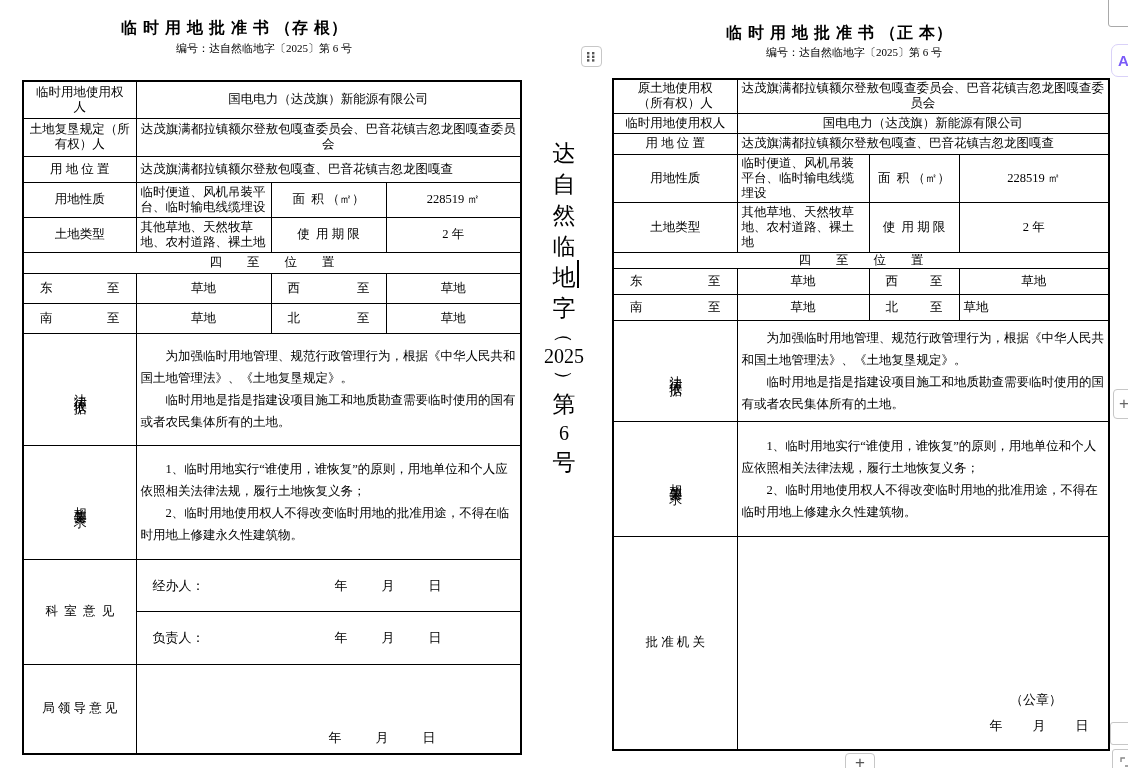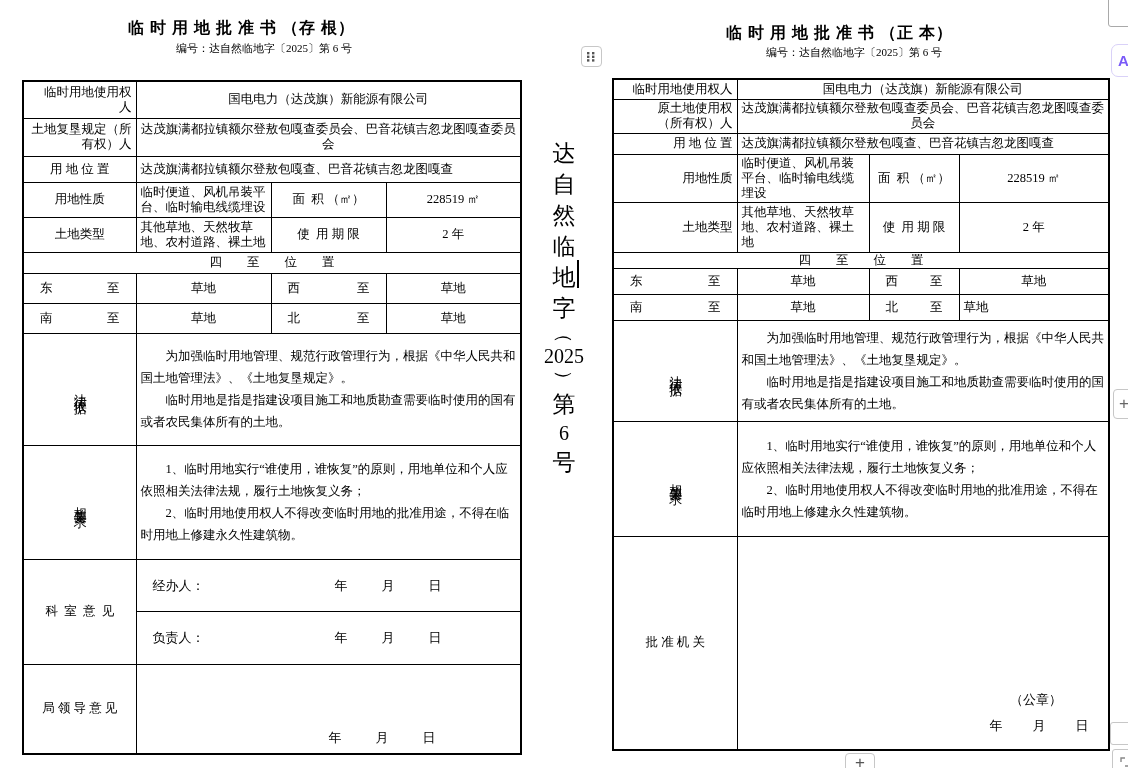--- a/index.html
+++ b/index.html
@@ -11,21 +11,21 @@
   .pg-docno{position:absolute;font-size:11px;white-space:pre;}
 
   
   table.doc{position:absolute;border-collapse:collapse;table-layout:fixed;background:#fff;
             border:2px solid #000;}
   table.doc td{border:1px solid #000;font-size:12.5px;line-height:15px;padding:1px 4px;
                vertical-align:middle;overflow:hidden;}
   td.ctr{text-align:center;}
   td.lft{text-align:left;padding-left:8px;}
   .sp{white-space:pre;}
-  td.labL{text-align:right;padding-left:6px;}
+  td.labL{text-align:center;padding-left:6px;}
   .dirflex{display:flex;justify-content:space-between;padding:0 12px;}
   .para{padding:6px 10px 4px 10px;vertical-align:top;}
   .para p{margin:0;text-indent:2em;line-height:22px;font-size:12.5px;}
   .vtxt{writing-mode:vertical-rl;text-orientation:upright;margin:0 auto;letter-spacing:3px;
         font-size:13px;line-height:16px;}
   .sig-row{display:flex;align-items:flex-end;height:100%;padding-left:12px;font-size:13px;}
   .sig-label{width:182px;}
   .dates{display:flex;gap:34px;font-size:13px;}
   .rel{position:relative;}
   .abs-dates{position:absolute;left:192px;bottom:8px;}
@@ -53,21 +53,21 @@
                justify-content:center;color:#555;font-size:17px;line-height:18px;}
   .corner-a{left:1110px;top:722px;width:30px;height:23px;border-radius:3px;}
   .corner-b{left:1112px;top:749px;width:28px;height:26px;border-radius:3px;display:flex;
             align-items:center;padding-left:5px;}
 </style>
 </head>
 <body>
 
 <div class="canvas">
 
-  <div class="pg-title" style="left:128px;top:18px;">临 时 用 地 批 准 书 （存 根）</div>
+  <div class="pg-title" style="left:121px;top:18px;">临 时 用 地 批 准 书 （存 根）</div>
   <div class="pg-docno" style="left:176px;top:41px;">编号：达自然临地字〔2025〕第 6 号</div>
 
   <table class="doc" style="left:22px;top:80px;width:498px;">
     <colgroup>
         <col style="width:113px">
         <col style="width:135px">
         <col style="width:115px">
         <col style="width:135px">
       </colgroup>
     <tbody>
@@ -212,30 +212,30 @@
   <div class="pg-docno" style="left:766px;top:45px;">编号：达自然临地字〔2025〕第 6 号</div>
 
   <table class="doc" style="left:612px;top:78px;width:496px;">
     <colgroup>
         <col style="width:124px">
         <col style="width:132px">
         <col style="width:90px">
         <col style="width:150px">
       </colgroup>
     <tbody>
-        <tr style="height:20px">
-      <td class="labL">临时用地使用权人</td>
-      <td class="ctr" colspan="3">国电电力（达茂旗）新能源有限公司</td>
-    </tr>
-    <tr style="height:34px">
+        <tr style="height:34px">
       <td class="labL">
         <div>原土地使用权</div>
         <div>（所有权）人</div>
       </td>
       <td class="ctr" colspan="3">达茂旗满都拉镇额尔登敖包嘎查委员会、巴音花镇吉忽龙图嘎查委员会</td>
+    </tr>
+    <tr style="height:20px">
+      <td class="labL">临时用地使用权人</td>
+      <td class="ctr" colspan="3">国电电力（达茂旗）新能源有限公司</td>
     </tr>
     <tr style="height:21px">
       <td class="labL sp">用 地 位 置</td>
       <td class="lft" colspan="3">达茂旗满都拉镇额尔登敖包嘎查、巴音花镇吉忽龙图嘎查</td>
     </tr>
     <tr style="height:47px">
       <td class="labL">用地性质</td>
       <td class="lft">临时便道、风机吊装平台、临时输电线缆埋设</td>
       <td class="ctr sp">面  积 （㎡）</td>
       <td class="ctr">228519 ㎡</td>

